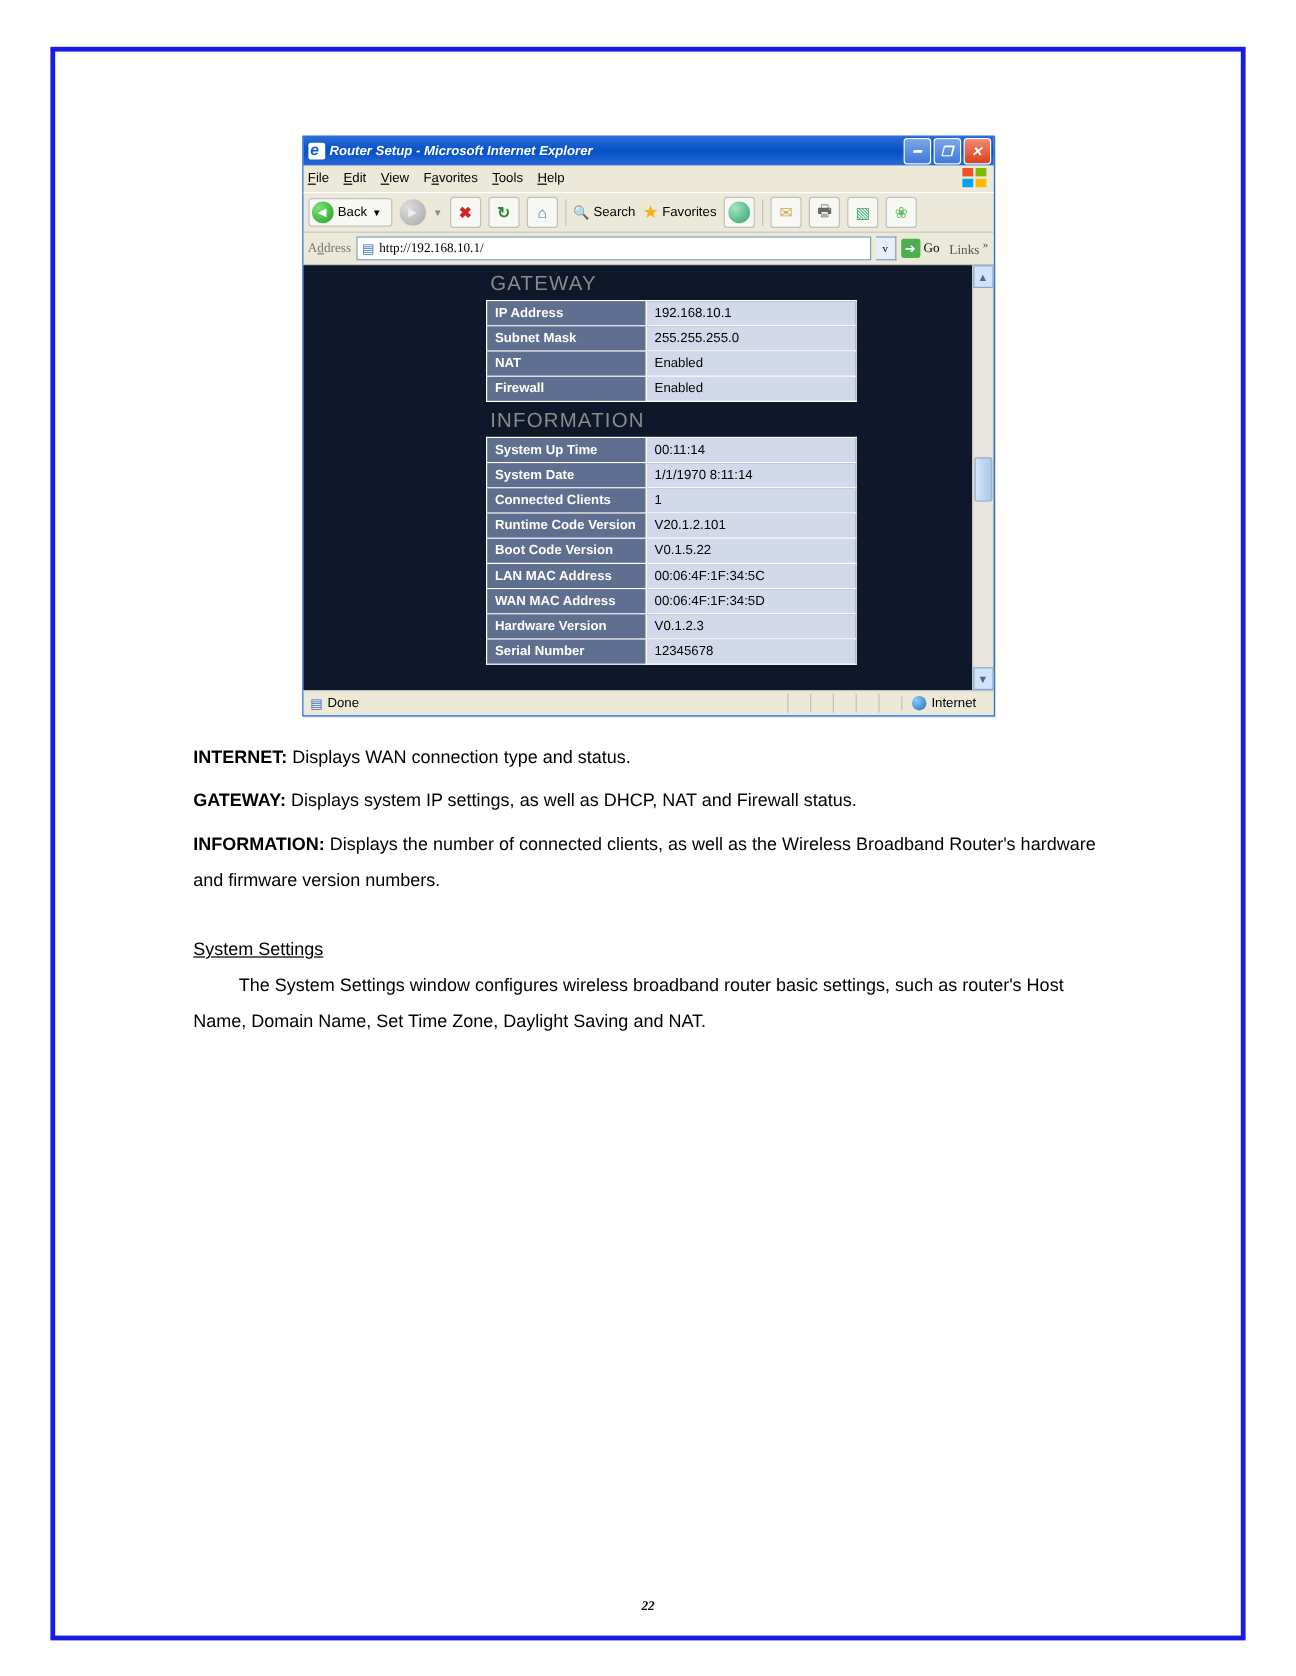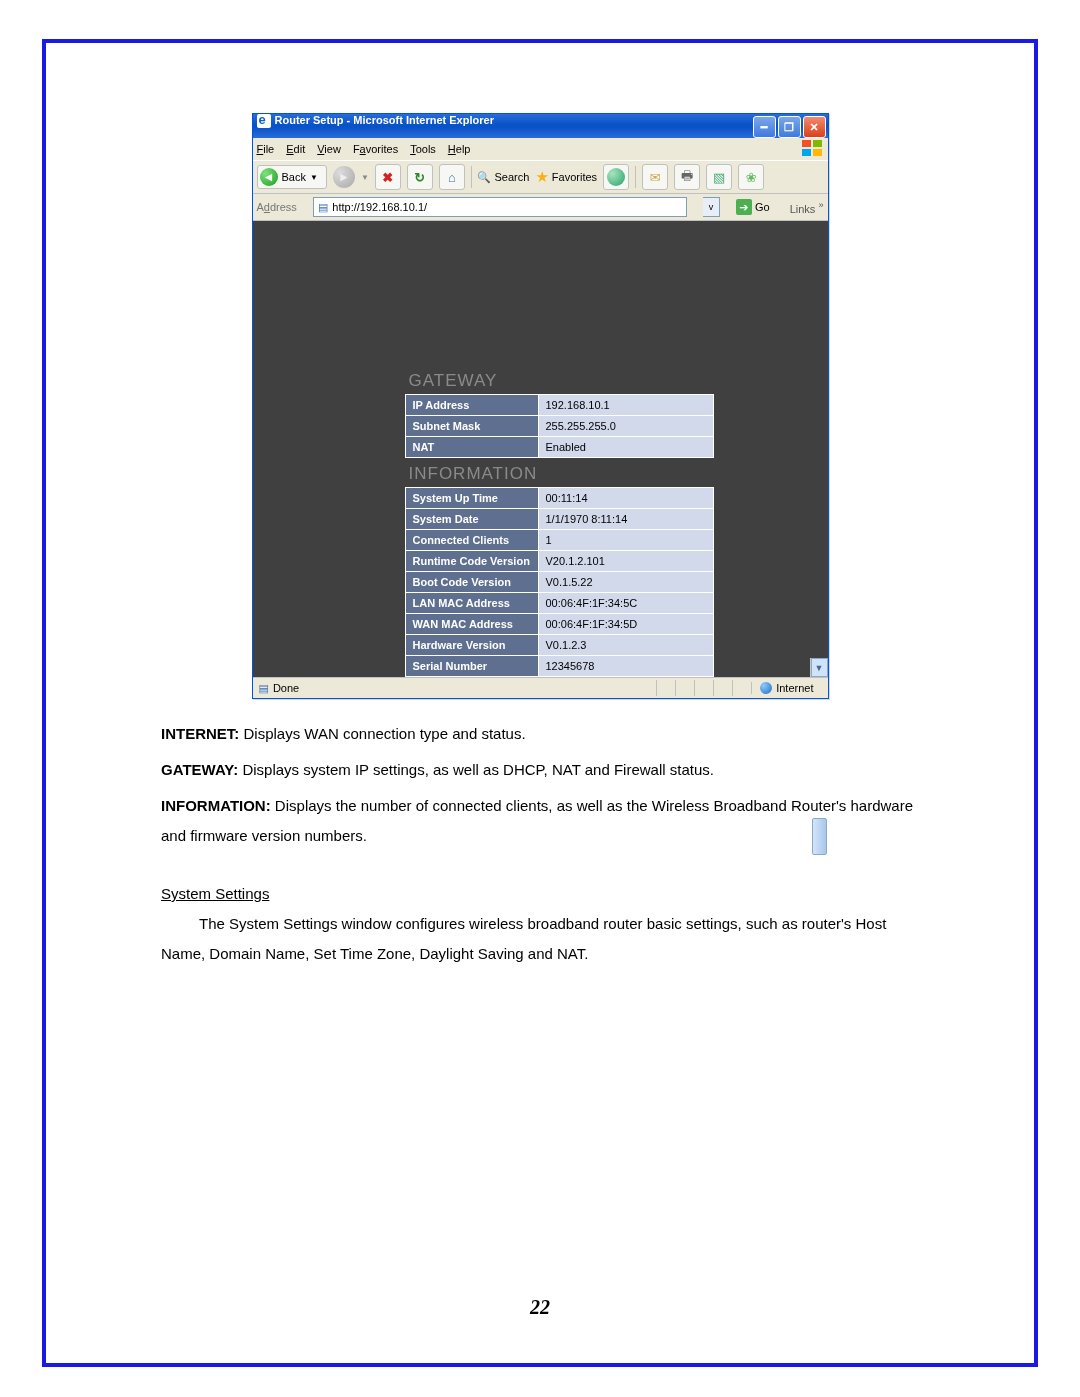--- a/index.html
+++ b/index.html
@@ -29,23 +29,25 @@
     border: 1px solid #0054e3;
     background: #ece9d8;
     font-family: Tahoma, sans-serif;
     font-size: 11px;
     box-shadow: 1px 1px 0 rgba(0,0,0,.15);
   }
   .titlebar {
     height: 24px;
     background: linear-gradient(to bottom, #2a6bd8 0%, #0853c7 45%, #0853c7 55%, #2a6bd8 100%);
     display: flex;
+    align-items: center;
     color: #fff;
     font-weight: bold;
     padding-left: 4px;
+    font-style: italic;
   }
   .titlebar .ie-logo {
     width: 14px; height: 14px;
     background: #fff;
     border-radius: 2px;
     margin-right: 4px;
     position: relative;
   }
   .titlebar .ie-logo::after{
     content:"e";
@@ -119,42 +121,41 @@
   }
   .tb-text{display:flex;align-items:center;gap:3px;}
   .star{color:#f9b114;font-size:15px;}
   .globe{width:18px;height:18px;border-radius:50%;
     background:radial-gradient(circle at 30% 30%, #a5e6c1, #2d9f69);}
 
   .addrbar {
     background:#ece9d8;
     border-bottom:1px solid #c0c0c0;
     padding:3px 4px;
-    display:flex;align-items:center;gap:16px;
+    display:flex;align-items:center;gap:4px;font-family:Liberation Serif, serif;
   }
   .addrbar .lbl{color:#777;}
   .addrbar .url{
     flex:1;background:#fff;border:1px solid #7f9db9;height:18px;
     padding:0 4px;display:flex;align-items:center;gap:4px;
   }
   .dd{width:16px;height:18px;border:1px solid #7f9db9;border-left:0;
     background:#e7eef8;display:flex;align-items:center;justify-content:center;font-size:9px;}
   .go{
     display:flex;align-items:center;gap:3px;
   }
   .go .g{
     width:16px;height:16px;background:#4caf50;color:#fff;
     display:flex;align-items:center;justify-content:center;font-size:11px;border-radius:2px;
   }
   .links{margin-left:4px;color:#555;}
 
   .content-area{
-    background:#404040;display:flex;
-    height: 456px;
-    align-items: flex-end;
+    background:#0f172a;display:flex;
+    height: 354px;
   }
   .content-scroll{flex:1;overflow:hidden;padding-left:152px;}
   .vsb{width:17px;background:#e7e5dd;position:relative;border-left:1px solid #c8c8c8;}
   .vsb .arrow{height:17px;background:#cfe4fb;border:1px solid #8aa8c8;
     display:flex;align-items:center;justify-content:center;font-size:9px;color:#4a6a8a;}
   .vsb .thumb{position:absolute;left:1px;right:1px;top:160px;height:35px;
     background:linear-gradient(to right,#d3e5fb,#a9c7ea);border:1px solid #8aa8c8;border-radius:2px;}
 
   .section-hd{
     color:#8a8a8a;font-family:Arial,sans-serif;font-size:17px;
@@ -191,26 +192,26 @@
     color:#000;
     margin-top: 20px;
   }
   .doc-text p{margin:0 0 6px 0;}
   .doc-text b{font-weight:bold;}
   .sect-head{font-weight:normal;text-decoration:underline;margin-top:28px;display:block;}
   .indent{text-indent:38px;}
 
   .page-num{
     position:absolute;
-    bottom: 44px; left:0; right:0;
+    bottom: 18px; left:0; right:0;
     text-align:center;
     font-family:"Times New Roman",serif;
     font-style:italic;
     font-weight:bold;
-    font-size:20px;
+    font-size:11px;
   }
 </style>
 </head>
 <body>
 
 <div class="page">
   <div class="border-outer">
 
     <div class="ie-window">
       <div class="titlebar">
@@ -287,20 +288,24 @@
                   <td class="v">192.168.10.1</td>
                 </tr>
                 <tr>
                   <td class="k">Subnet Mask</td>
                   <td class="v">255.255.255.0</td>
                 </tr>
                 <tr>
                   <td class="k">NAT</td>
                   <td class="v">Enabled</td>
                 </tr>
+                <tr>
+                  <td class="k">Firewall</td>
+                  <td class="v">Enabled</td>
+                </tr>
               </tbody>
           </table>
           <div class="section-hd">INFORMATION</div>
           <table class="info">
             <tbody id="information-body">
                 <tr>
                   <td class="k">System Up Time</td>
                   <td class="v">00:11:14</td>
                 </tr>
                 <tr>

